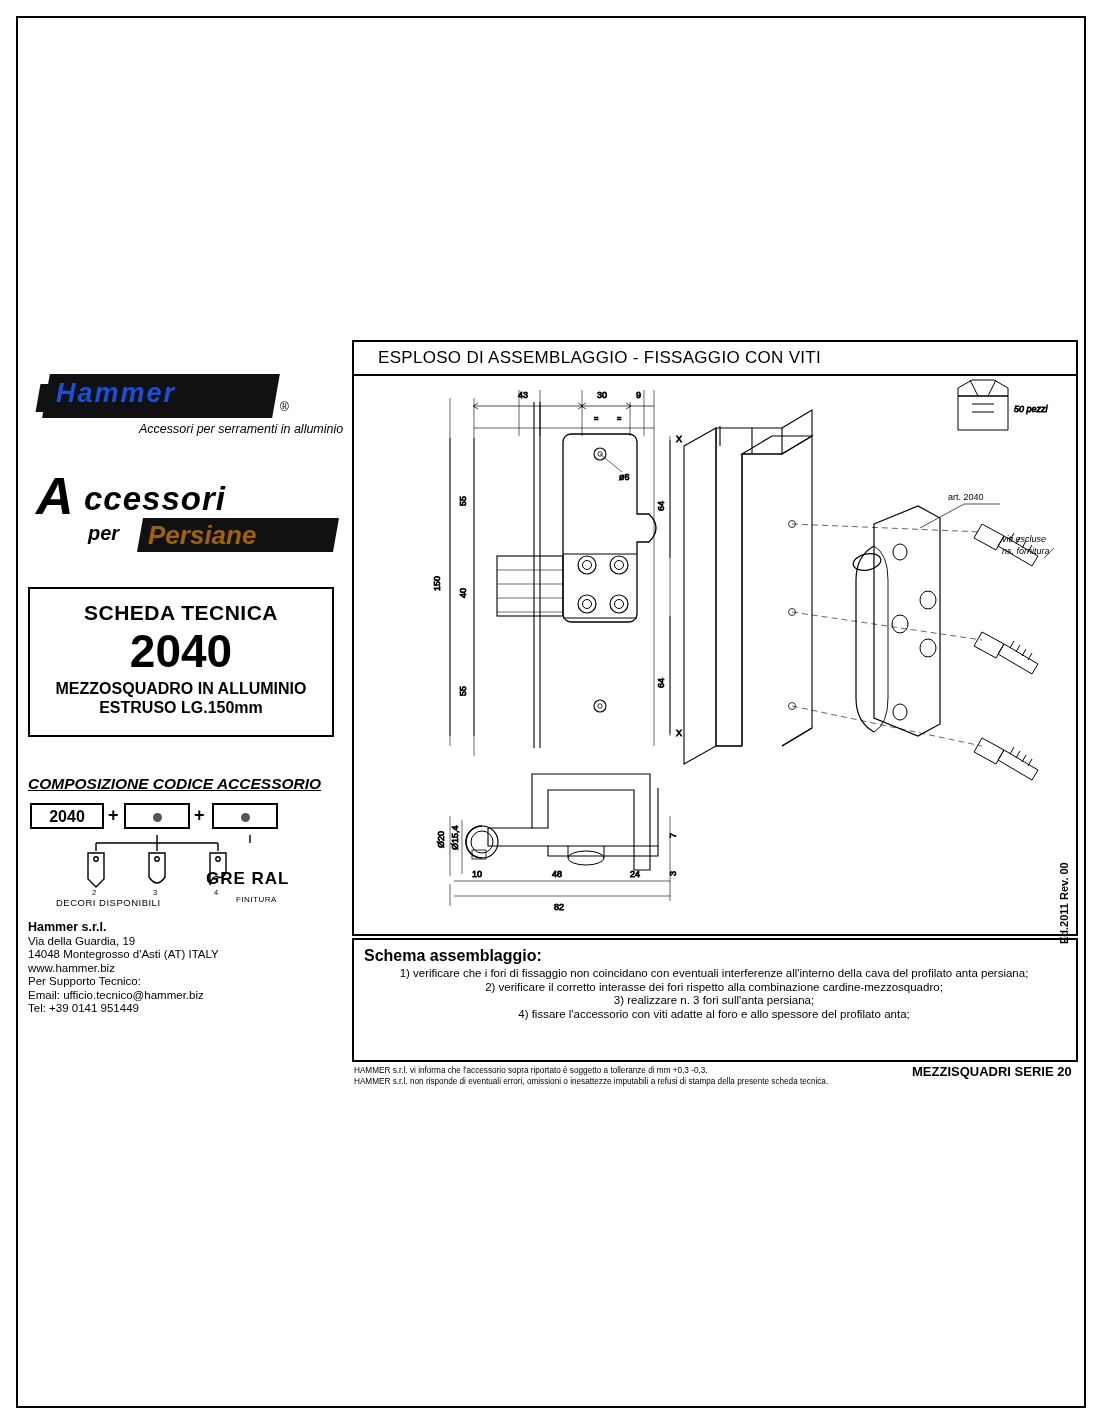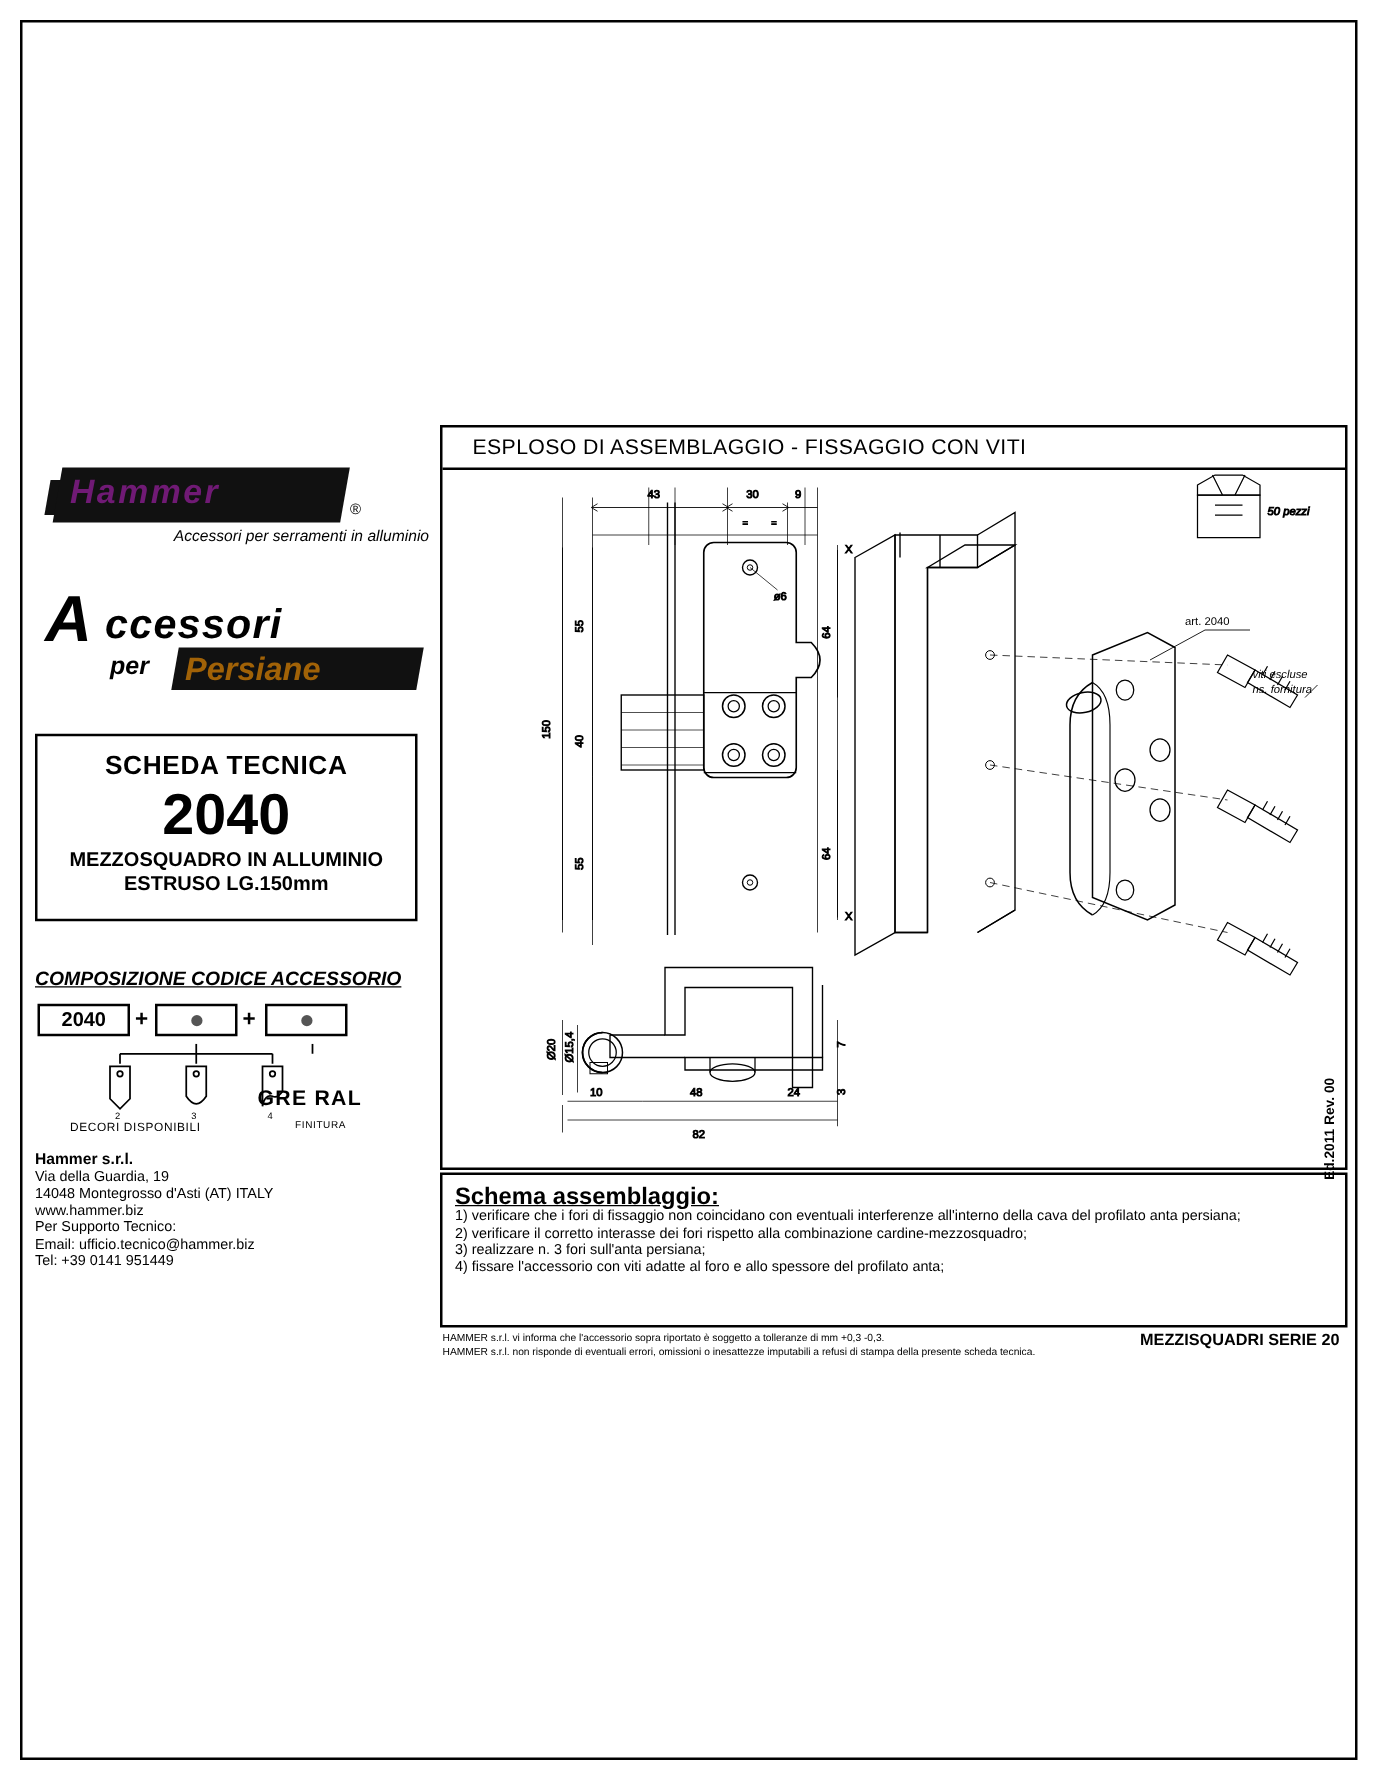--- a/index.html
+++ b/index.html
@@ -7,21 +7,21 @@
   .page{position:absolute;left:0;top:0;width:1100px;height:1422px;}
   .sheet{position:absolute;left:16px;top:16px;width:1066px;height:1388px;border:2px solid #000;}
 
   
   .left{position:absolute;left:28px;top:370px;width:310px;}
 
   .logo-wrap{position:relative;width:300px;height:90px;}
   .logo-black{position:absolute;left:18px;top:4px;width:230px;height:44px;background:#111;
      transform:skewX(-10deg);}
   .logo-black2{position:absolute;left:10px;top:14px;width:18px;height:28px;background:#111;transform:skewX(-10deg);}
-  .logo-text{position:absolute;left:28px;top:8px;width:220px;height:36px;color:#701a75;font-weight:bold;
+  .logo-text{position:absolute;left:28px;top:8px;width:220px;height:36px;color:#1d4ed8;font-weight:bold;
      font-size:27px;letter-spacing:2px;font-style:italic;font-family:"Liberation Sans",sans-serif;}
   .logo-reg{position:absolute;left:252px;top:30px;font-size:12px;}
   .logo-sub{position:absolute;left:111px;top:52px;font-size:12.5px;font-style:italic;white-space:nowrap;}
 
   .acc-wrap{position:relative;width:300px;height:105px;margin-top:10px;}
   .acc-a{position:absolute;left:8px;top:0px;font-size:52px;font-weight:bold;font-style:italic;line-height:52px;}
   .acc-ccessori{position:absolute;left:56px;top:10px;font-size:33px;font-weight:bold;font-style:italic;letter-spacing:1px;}
   .acc-per{position:absolute;left:60px;top:52px;font-size:20px;font-style:italic;font-weight:bold;}
   .acc-pers-bar{position:absolute;left:112px;top:48px;width:196px;height:34px;background:#111;transform:skewX(-10deg);}
   .acc-pers{position:absolute;left:120px;top:50px;width:190px;font-size:26px;font-weight:bold;font-style:italic;color:#a16207;}
@@ -48,22 +48,22 @@
 
   .addr{margin-top:8px;font-size:11.5px;line-height:13.5px;}
   .addr b{font-size:12.5px;}
 
   
   .draw-box{position:absolute;left:352px;top:340px;width:722px;height:592px;border:2px solid #000;}
   .draw-title{position:absolute;left:24px;top:6px;font-size:17px;letter-spacing:.3px;text-align:center;}
   .draw-title-rule{position:absolute;left:0;top:32px;width:100%;height:2px;background:#000;}
 
   .schema-box{position:absolute;left:352px;top:938px;width:722px;height:120px;border:2px solid #000;}
-  .schema-title{position:absolute;left:10px;top:7px;font-size:19px;font-weight:bold;text-decoration:underline;}
-  .schema-list{position:absolute;left:10px;top:27px;width:700px;font-size:11.5px;line-height:13.5px;}
+  .schema-title{position:absolute;left:10px;top:7px;font-size:16px;font-weight:bold;}
+  .schema-list{position:absolute;left:10px;top:27px;width:700px;font-size:11.5px;line-height:13.5px;text-align:center;}
 
   .disclaimer{position:absolute;left:354px;top:1066px;width:560px;font-size:8.2px;line-height:10.5px;}
   .serie{position:absolute;left:912px;top:1064px;font-size:13px;font-weight:bold;}
   .edrev{position:absolute;left:1058px;top:944px;font-size:11px;font-weight:bold;
      transform:rotate(-90deg);transform-origin:left top;white-space:nowrap;}
 
   
   svg{display:block;}
   .dim{font:9px "Liberation Sans",sans-serif;fill:#000;}
   .dimS{font:7.5px "Liberation Sans",sans-serif;fill:#000;}

